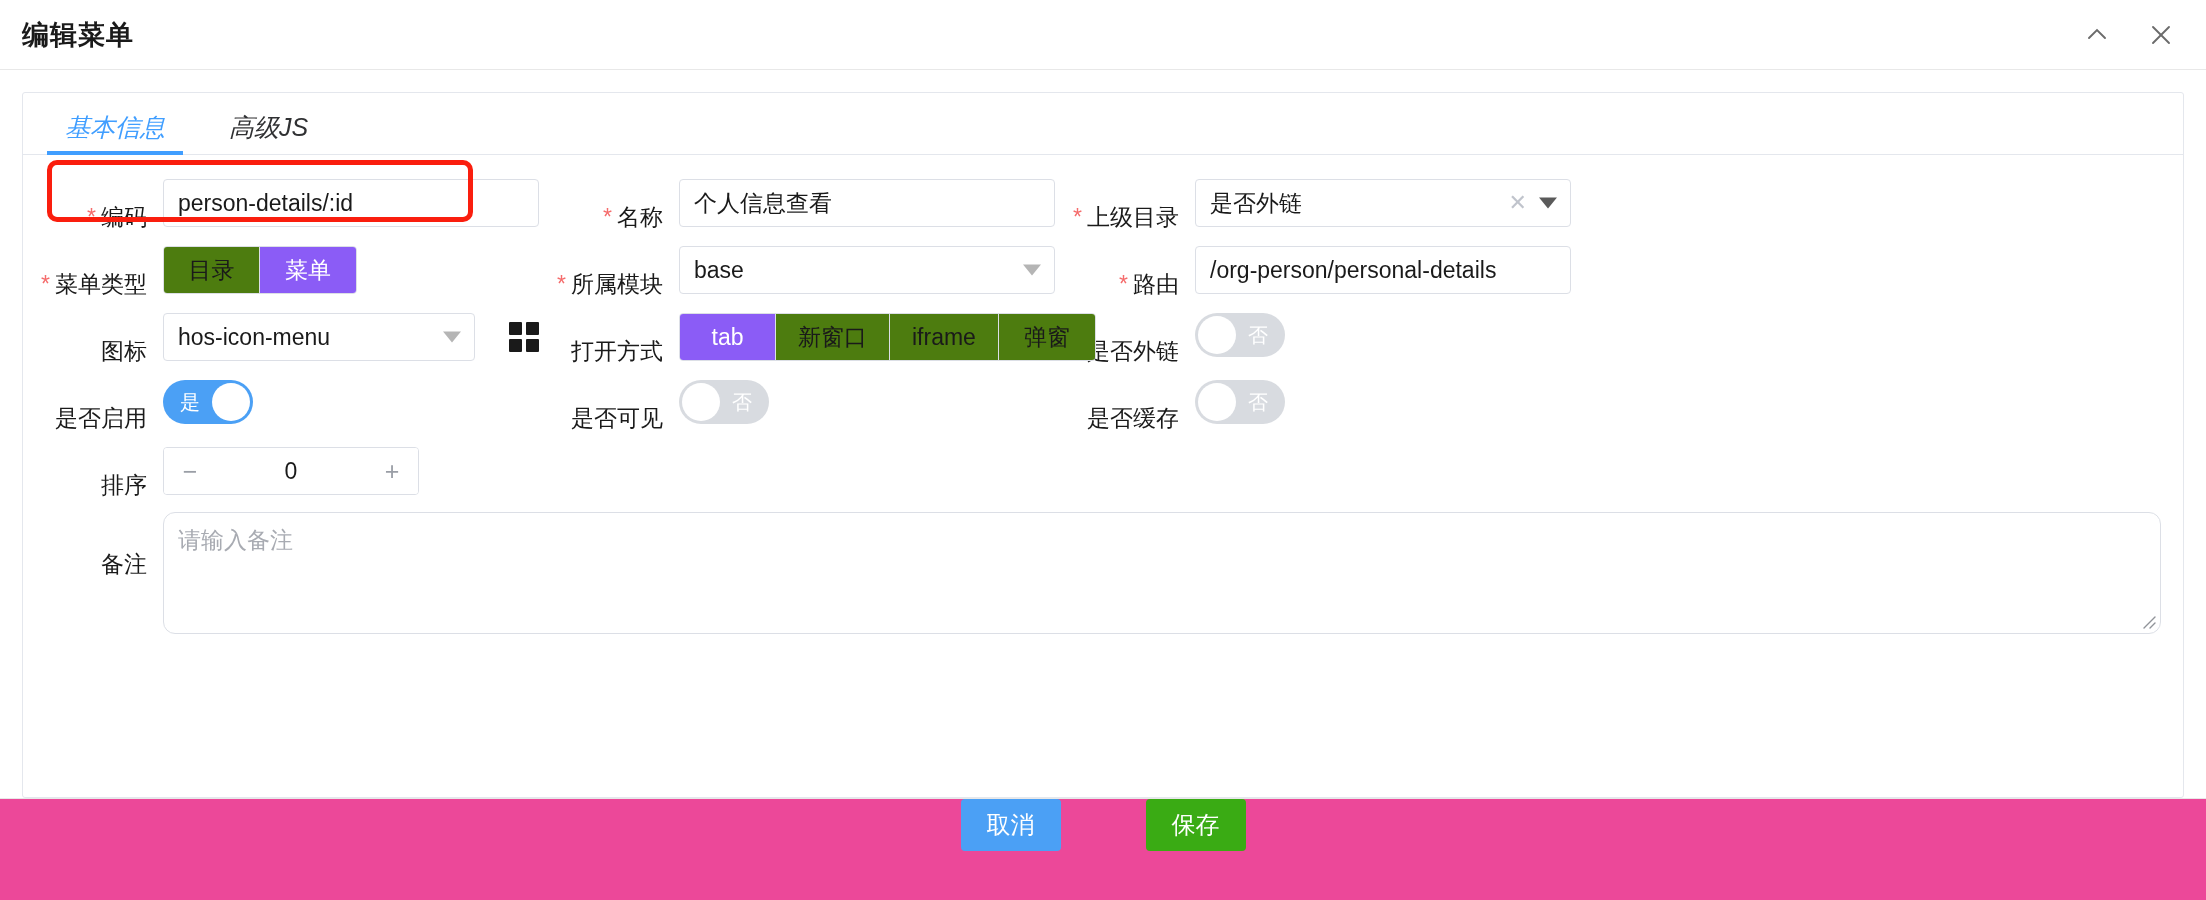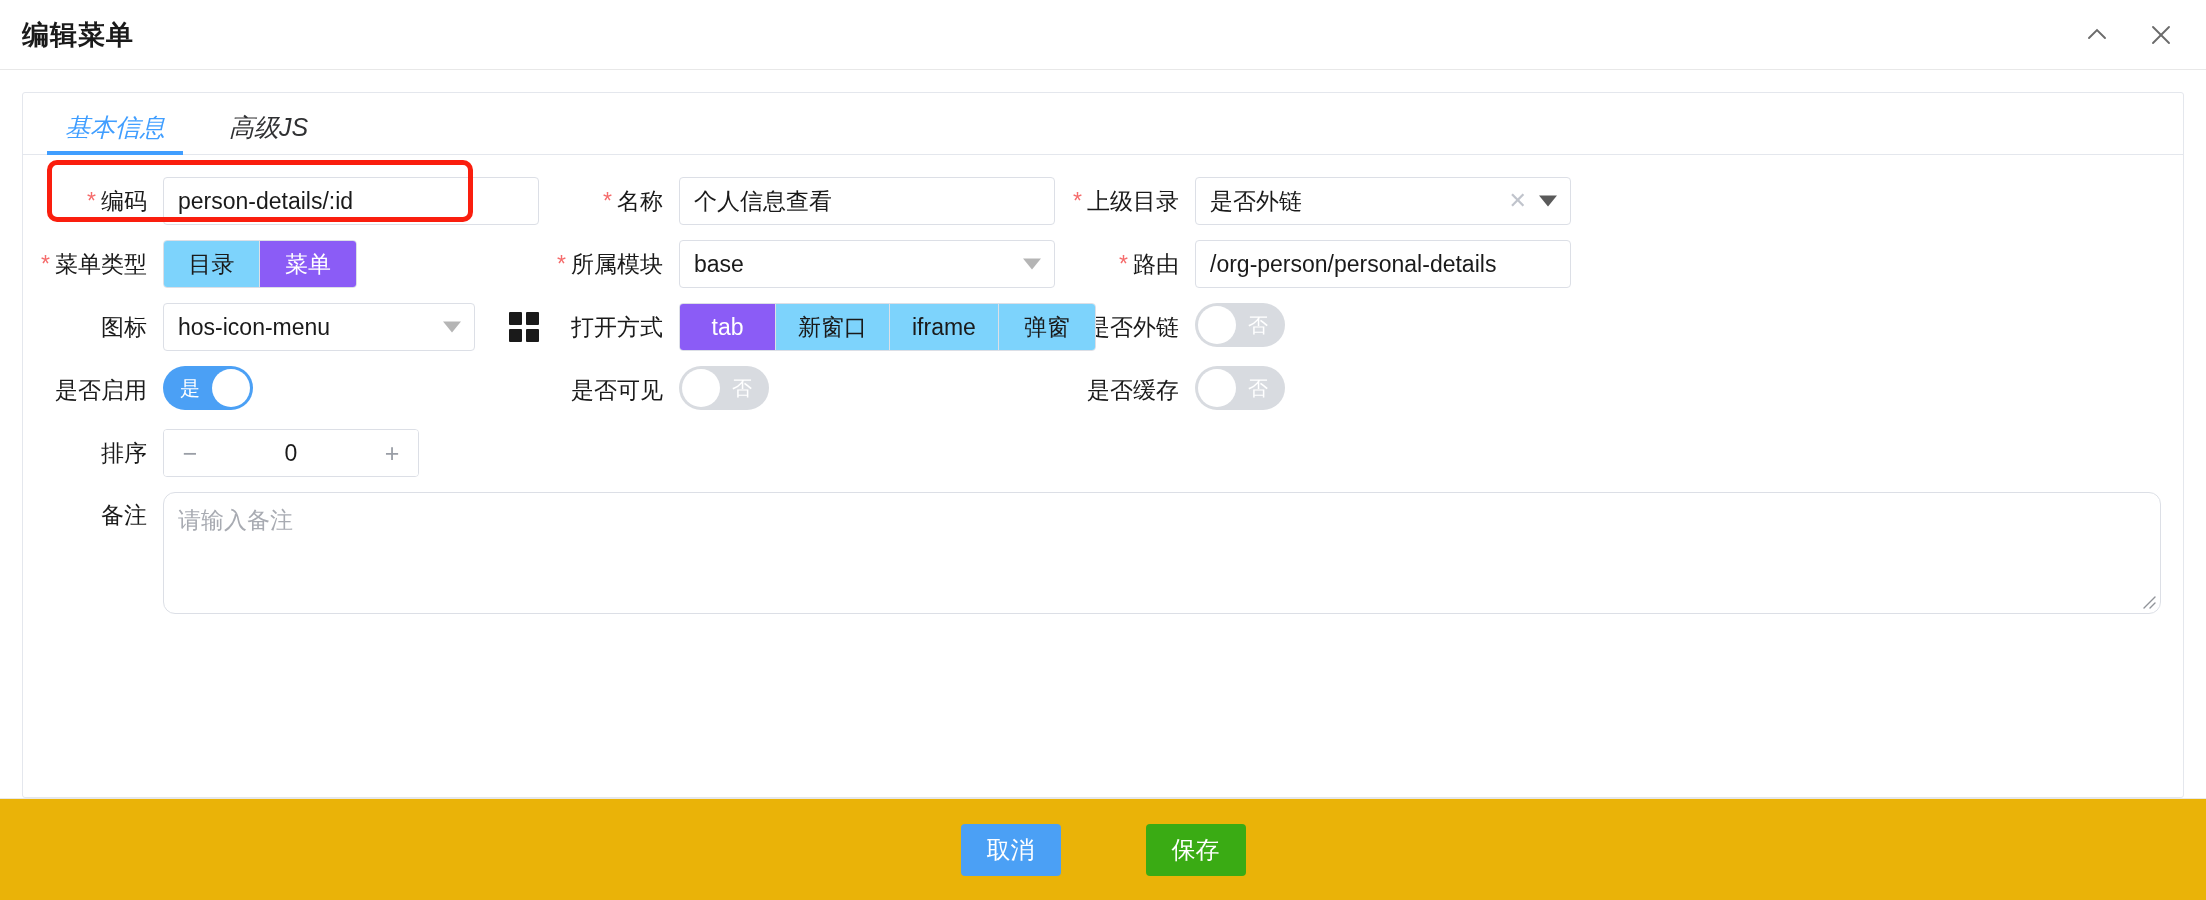--- a/index.html
+++ b/index.html
@@ -115,21 +115,21 @@
     padding-right: 16px;
     white-space: nowrap;
     flex: 0 0 auto;
     line-height: 1;
   }
   .label .req {
     color: #f56c6c;
     margin-right: 5px;
     font-size: 23px;
   }
-  .lw { width: 140px; }
+  .lw { width: 140px; margin-top: 29px; }
 
   .control { flex: 1 1 auto; position: relative; }
 
   .input {
     width: 100%;
     height: 48px;
     border: 1px solid #dcdfe6;
     border-radius: 4px;
     background: #fff;
     font-size: 23px;
@@ -179,21 +179,21 @@
     height: 48px;
   }
   .seg-btn {
     min-width: 96px;
     padding: 0 22px;
     display: flex;
     align-items: center;
     justify-content: center;
     font-size: 23px;
     color: #1a1a1a;
-    background: #7dd3fc;
+    background: #4d7c0f;
     border-right: 1px solid #dcdfe6;
     cursor: pointer;
     white-space: nowrap;
   }
   .seg-btn:last-child { border-right: none; }
   .seg-btn.active {
     background: #8b5cf6;
     color: #ffffff;
   }
 
@@ -304,24 +304,24 @@
     pointer-events: none;
     z-index: 40;
   }
 
   
   .footer {
     flex: 0 0 auto;
     height: 102px;
     border-top: 1px solid #e8e8e8;
     display: flex;
-    align-items: center;
+    align-items: flex-start;
     justify-content: center;
     gap: 85px;
-    background: #eab308;
+    background: #ec4899;
   }
   .btn {
     min-width: 100px;
     height: 52px;
     padding: 0 26px;
     border: none;
     border-radius: 4px;
     font-size: 24px;
     color: #fff;
     cursor: pointer;

